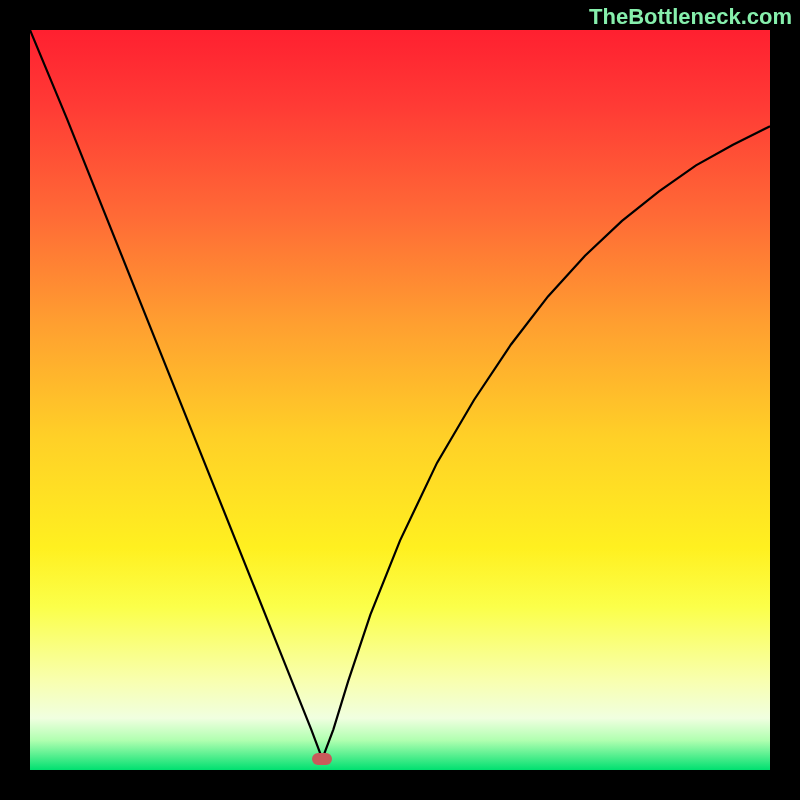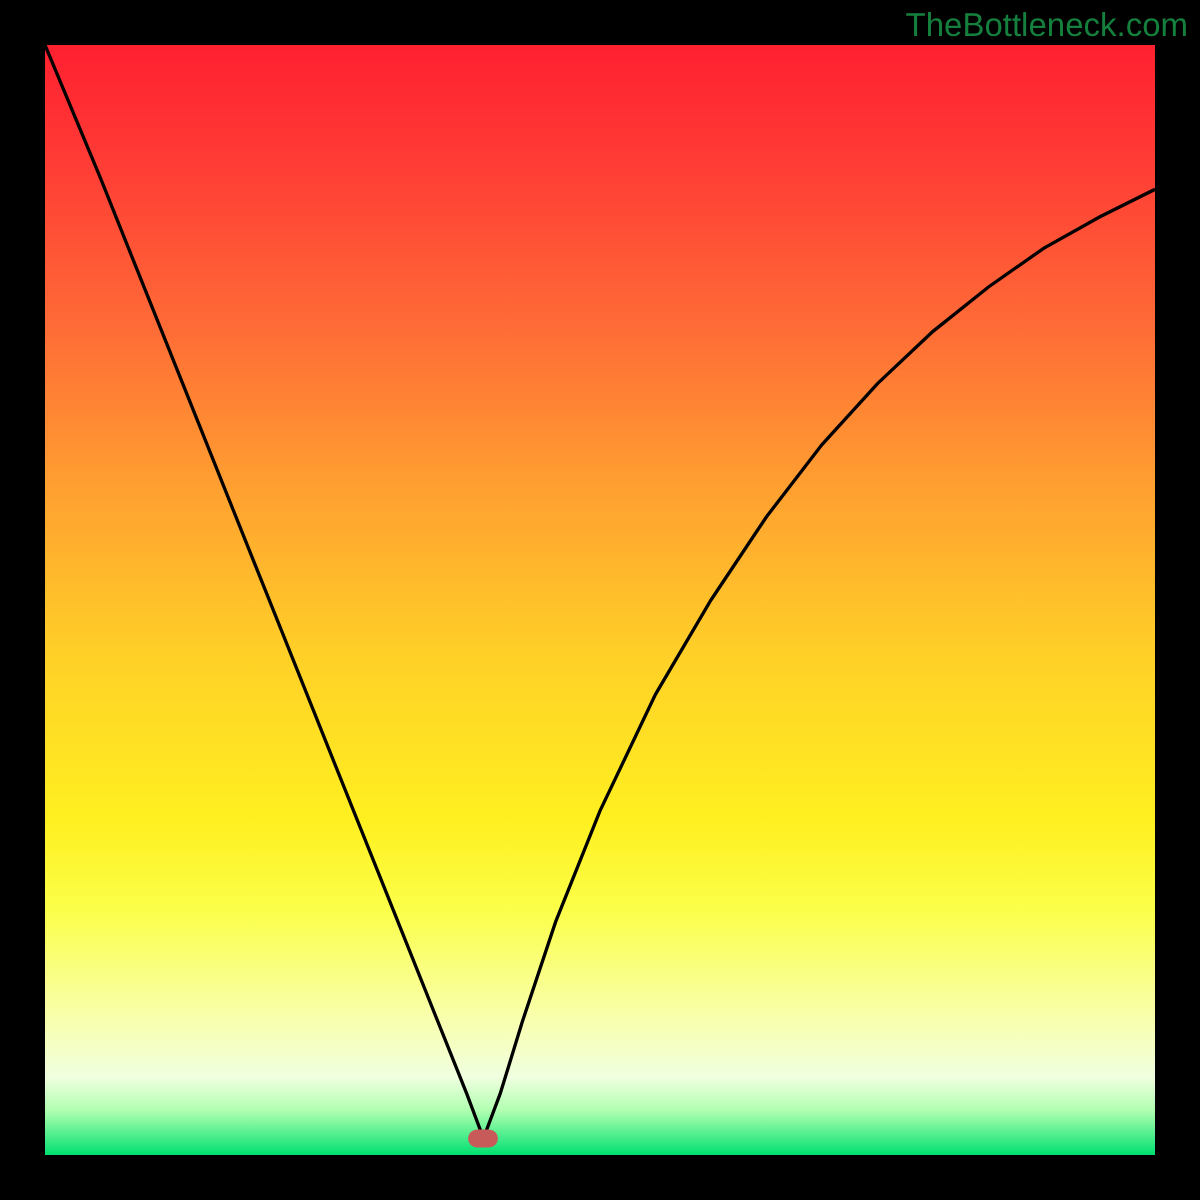--- a/index.html
+++ b/index.html
@@ -8,23 +8,23 @@
     height: 800px;
     background: #000;
     position: relative;
     font-family: Arial, sans-serif;
     overflow: hidden;
   }
   .watermark {
     position: absolute;
     top: 4px;
     right: 8px;
-    color: #15803d;
+    color: #86efac;
     font-size: 22px;
-    font-weight: 400;
+    font-weight: 700;
     z-index: 10;
   }
   .plot-area {
     position: absolute;
     left: 30px;
     top: 30px;
     width: 740px;
     height: 740px;
     background: linear-gradient(to bottom,
       #ff2030 0%,

